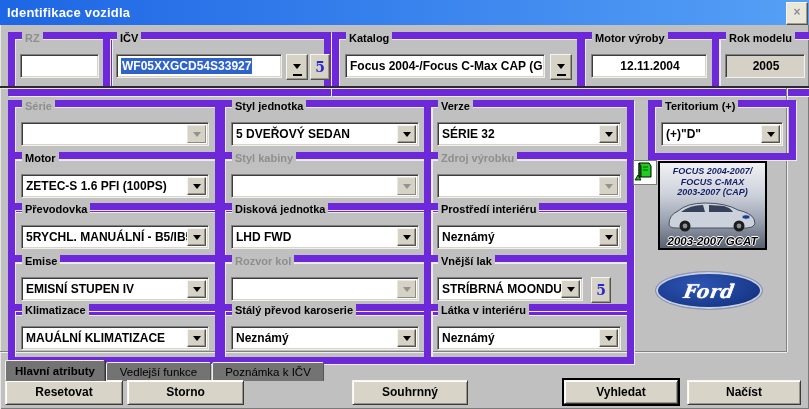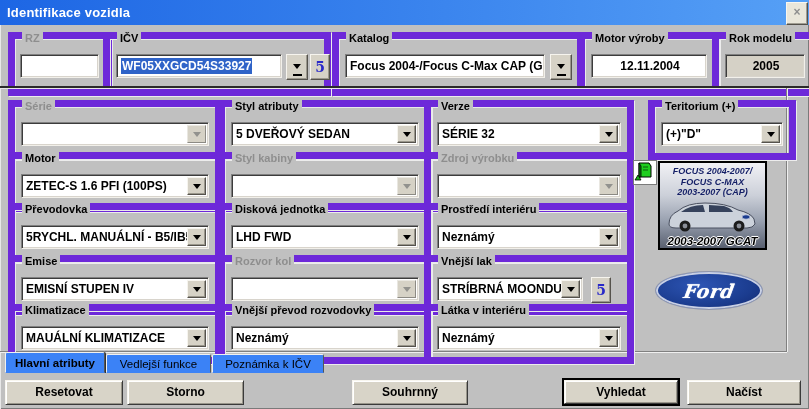--- a/index.html
+++ b/index.html
@@ -64,24 +64,24 @@
   #fordlogo{position:absolute;left:656px;top:272px;width:106px;height:37px;
     border-radius:50%;background:radial-gradient(ellipse at 40% 35%,#2d55b4 0%,#1b3c8f 60%,#12266b 100%);
     box-shadow:inset 0 0 0 2px #c9d0e4, 0 0 0 1px #8f96ac;
     display:flex;align-items:center;justify-content:center;}
   #fordlogo .script{font-family:"DejaVu Serif",serif;font-style:italic;font-weight:bold;
     color:#fff;font-size:19px;transform:skewX(-10deg);letter-spacing:.5px;
     text-shadow:0 0 1px #dfe6f5;}
   #bookicon{position:absolute;left:633px;top:160px;width:22px;height:23px;background:#fff;
     border:1px solid #7a7a7a;}
   
-  .tab{position:absolute;box-sizing:border-box;background:#3b82f6;text-align:center;
+  .tab{position:absolute;box-sizing:border-box;background:#737373;text-align:center;
     border:1px solid;border-color:#f0f0f0 #555 transparent #f0f0f0;
     border-top-left-radius:2px;border-top-right-radius:2px;
-    font-size:11.5px;color:#000;}
+    font-size:11.5px;color:#000;margin-top:8px;}
   .tab.active{font-weight:bold;z-index:2;box-shadow:1px 0 0 #333;}
   
   .btn{position:absolute;box-sizing:border-box;background:#d8d4c8;
     border:1px solid;border-color:#f8f6ef #3a3a3a #3a3a3a #f8f6ef;
     box-shadow:inset 1px 1px 0 #fff, inset -1px -1px 0 #98958a;
     font-weight:bold;font-size:12px;color:#000;text-align:center;cursor:default;
     font-family:"Liberation Sans",sans-serif;}
   .btn.default{box-shadow:0 0 0 2px #000, inset 1px 1px 0 #fff, inset -1px -1px 0 #98958a;}
 </style>
 </head>
@@ -148,21 +148,21 @@
     <span class="glabel">Série</span>
     <div class="field sunken combo" style="right:6px;width:auto">
       <span class="ftext"></span>
       <span class="cbtn">
           <span class="arr"></span>
         </span>
     </div>
   </div>
 
   <div class="group" style="left:218px;top:100px;width:200px;height:46px">
-    <span class="glabel">Styl atributy</span>
+    <span class="glabel">Styl jednotka</span>
     <div class="field sunken combo" style="right:6px;width:auto">
       <span class="ftext">5 DVEŘOVÝ SEDAN</span>
       <span class="cbtn">
           <span class="arr"></span>
         </span>
     </div>
   </div>
 
   <div class="group" style="left:424px;top:100px;width:196px;height:46px">
     <span class="glabel">Verze</span>
@@ -281,21 +281,21 @@
     <span class="glabel">Klimatizace</span>
     <div class="field sunken combo" style="right:6px;width:auto">
       <span class="ftext">MAUÁLNÍ KLIMATIZACE</span>
       <span class="cbtn">
           <span class="arr"></span>
         </span>
     </div>
   </div>
 
   <div class="group" style="left:218px;top:304px;width:200px;height:46px">
-    <span class="glabel">Vnější převod rozvodovky</span>
+    <span class="glabel">Stálý převod karoserie</span>
     <div class="field sunken combo" style="right:6px;width:auto">
       <span class="ftext">Neznámý</span>
       <span class="cbtn">
           <span class="arr"></span>
         </span>
     </div>
   </div>
 
   <div class="group" style="left:424px;top:304px;width:196px;height:46px">
     <span class="glabel">Látka v interiéru</span>

